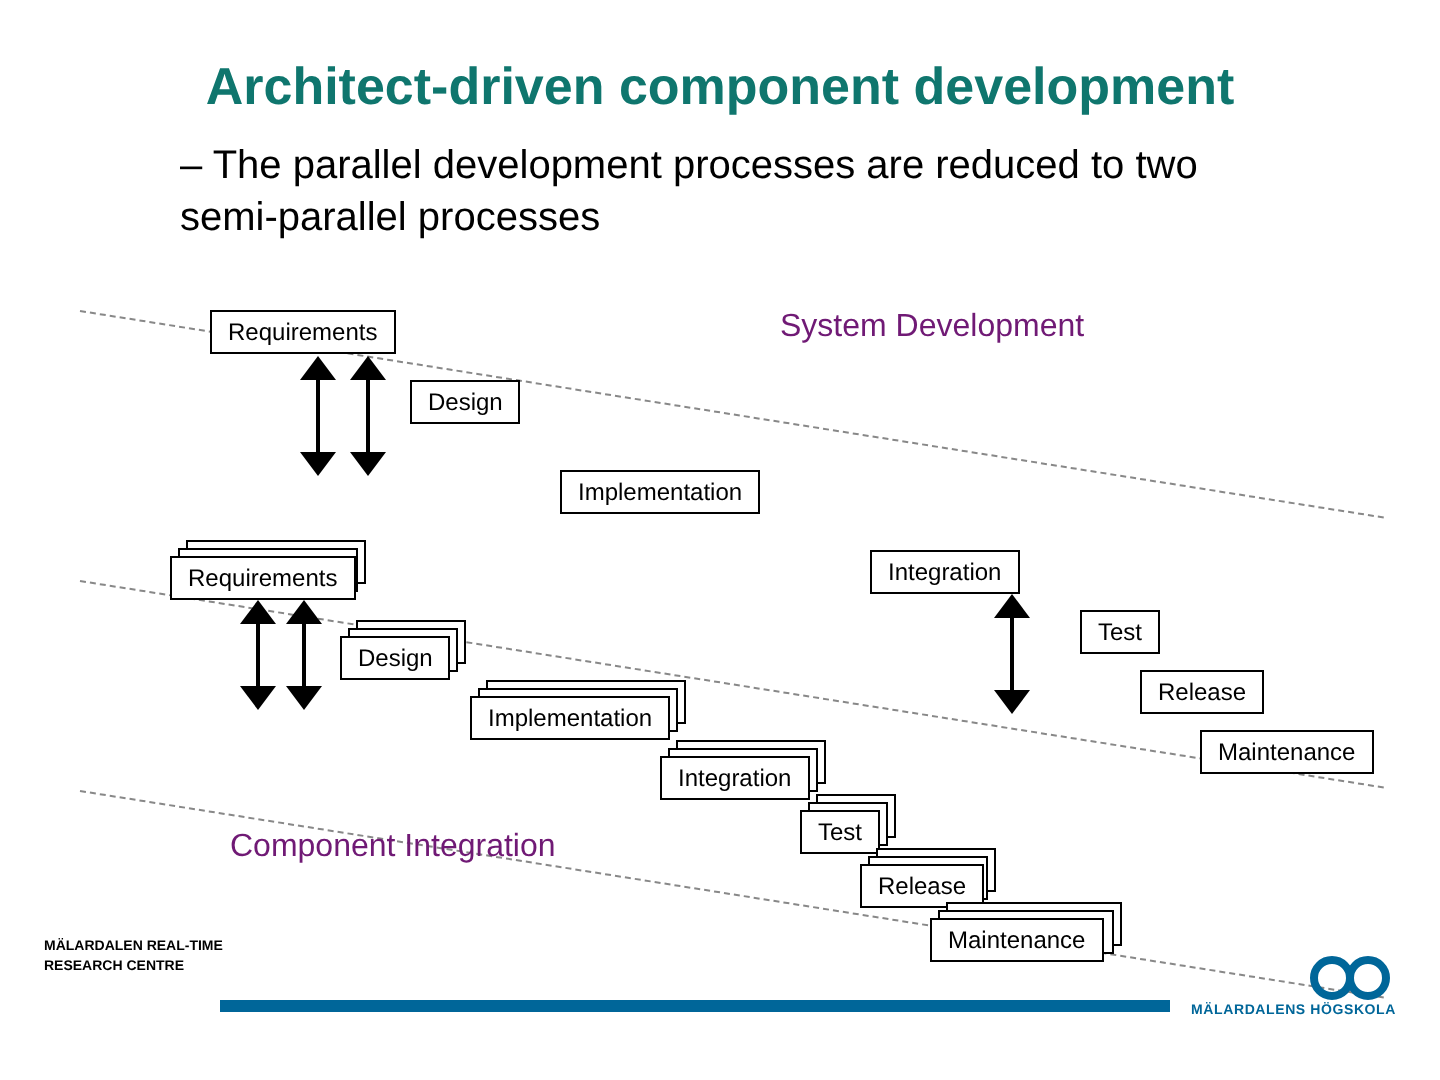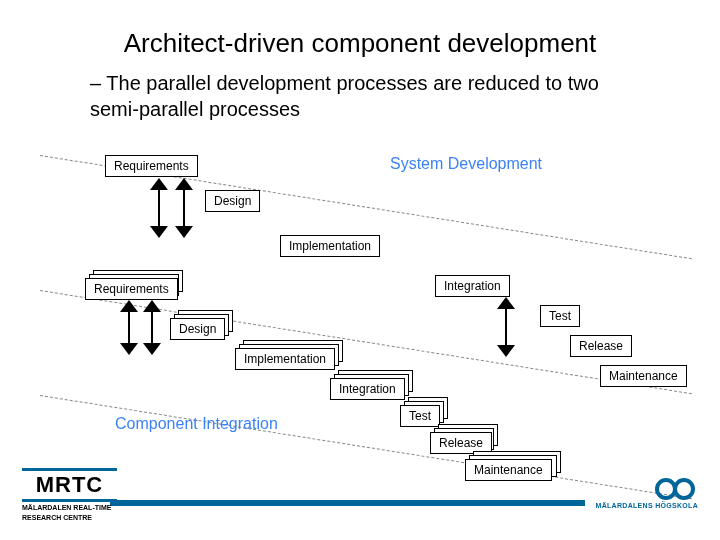--- a/index.html
+++ b/index.html
@@ -12,36 +12,36 @@
     position: relative;
     overflow: hidden;
   }
   .title {
     position: absolute;
     top: 28px;
     left: 0;
     width: 720px;
     text-align: center;
     font-size: 26px;
-    font-weight: normal;
-    color: #000000;
+    font-weight: bold;
+    color: #0f766e;
   }
   .subtitle {
     position: absolute;
     top: 70px;
     left: 90px;
     width: 560px;
     font-size: 20px;
     color: #000;
     line-height: 1.3;
   }
   .section-label {
     position: absolute;
     font-size: 16px;
-    color: #3b82f6;
+    color: #701a75;
   }
   .phase-box {
     position: absolute;
     background: #fff;
     border: 1px solid #000;
     font-size: 12px;
     padding: 3px 8px;
     color: #000;
     white-space: nowrap;
   }
@@ -224,21 +224,20 @@
 </div>
 <div class="dbl-arrow" style="left:143px; top:300px; height:55px;">
   <div class="up"></div>
     <div class="shaft" style="height:35px;"></div>
     <div class="down"></div>
 </div>
 
 <div class="footer-bar"></div>
 
 <div class="mrtc">
-  <div class="logo-text">MRTC</div>
   <div class="sub">MÄLARDALEN REAL-TIME</div>
   <div class="sub">RESEARCH CENTRE</div>
 </div>
 
 <div class="mdh">
   <svg width="46" height="22">
     <circle cx="14" cy="11" r="9" fill="none" stroke="#006699" stroke-width="4"></circle>
     <circle cx="32" cy="11" r="9" fill="none" stroke="#006699" stroke-width="4"></circle>
   </svg>
   <div class="txt">MÄLARDALENS HÖGSKOLA</div>

